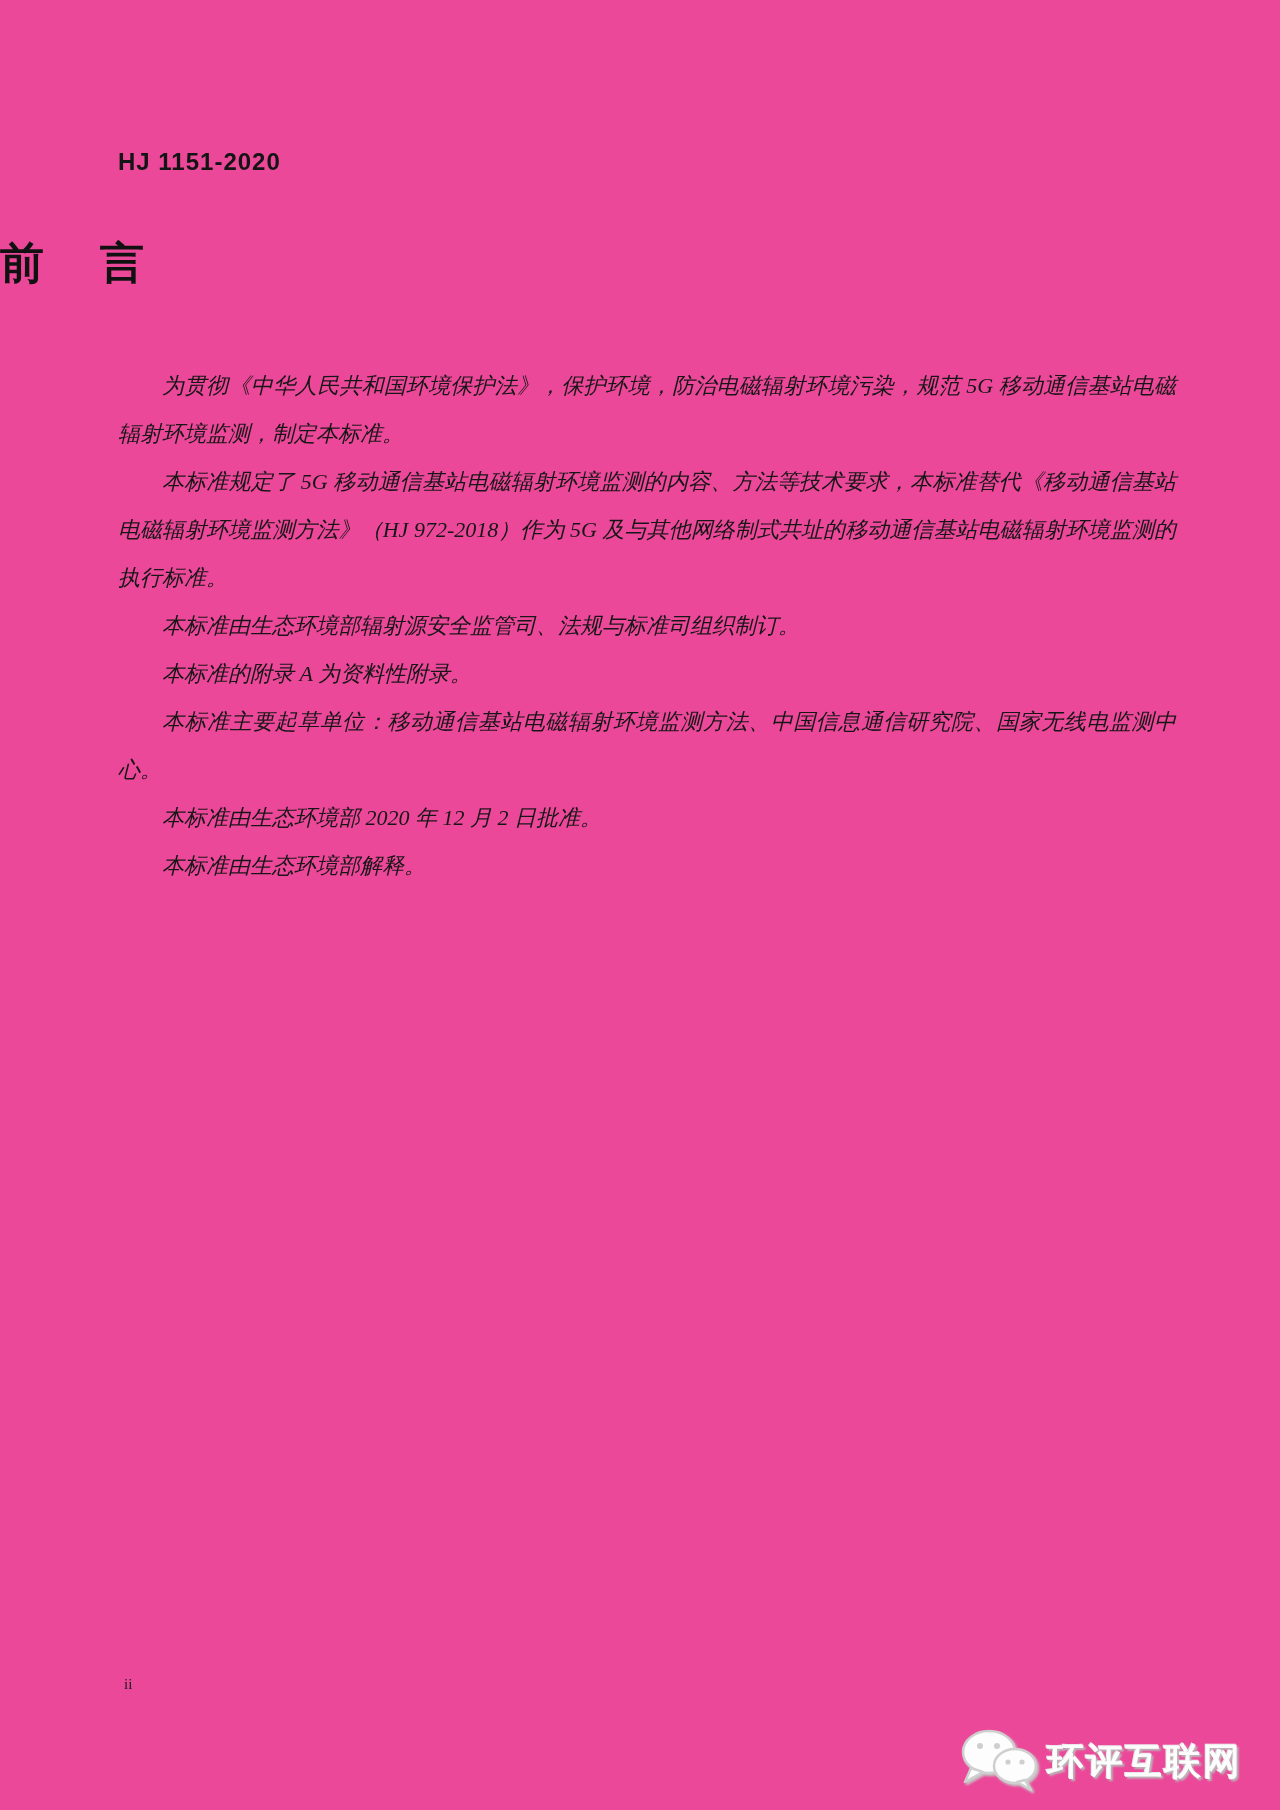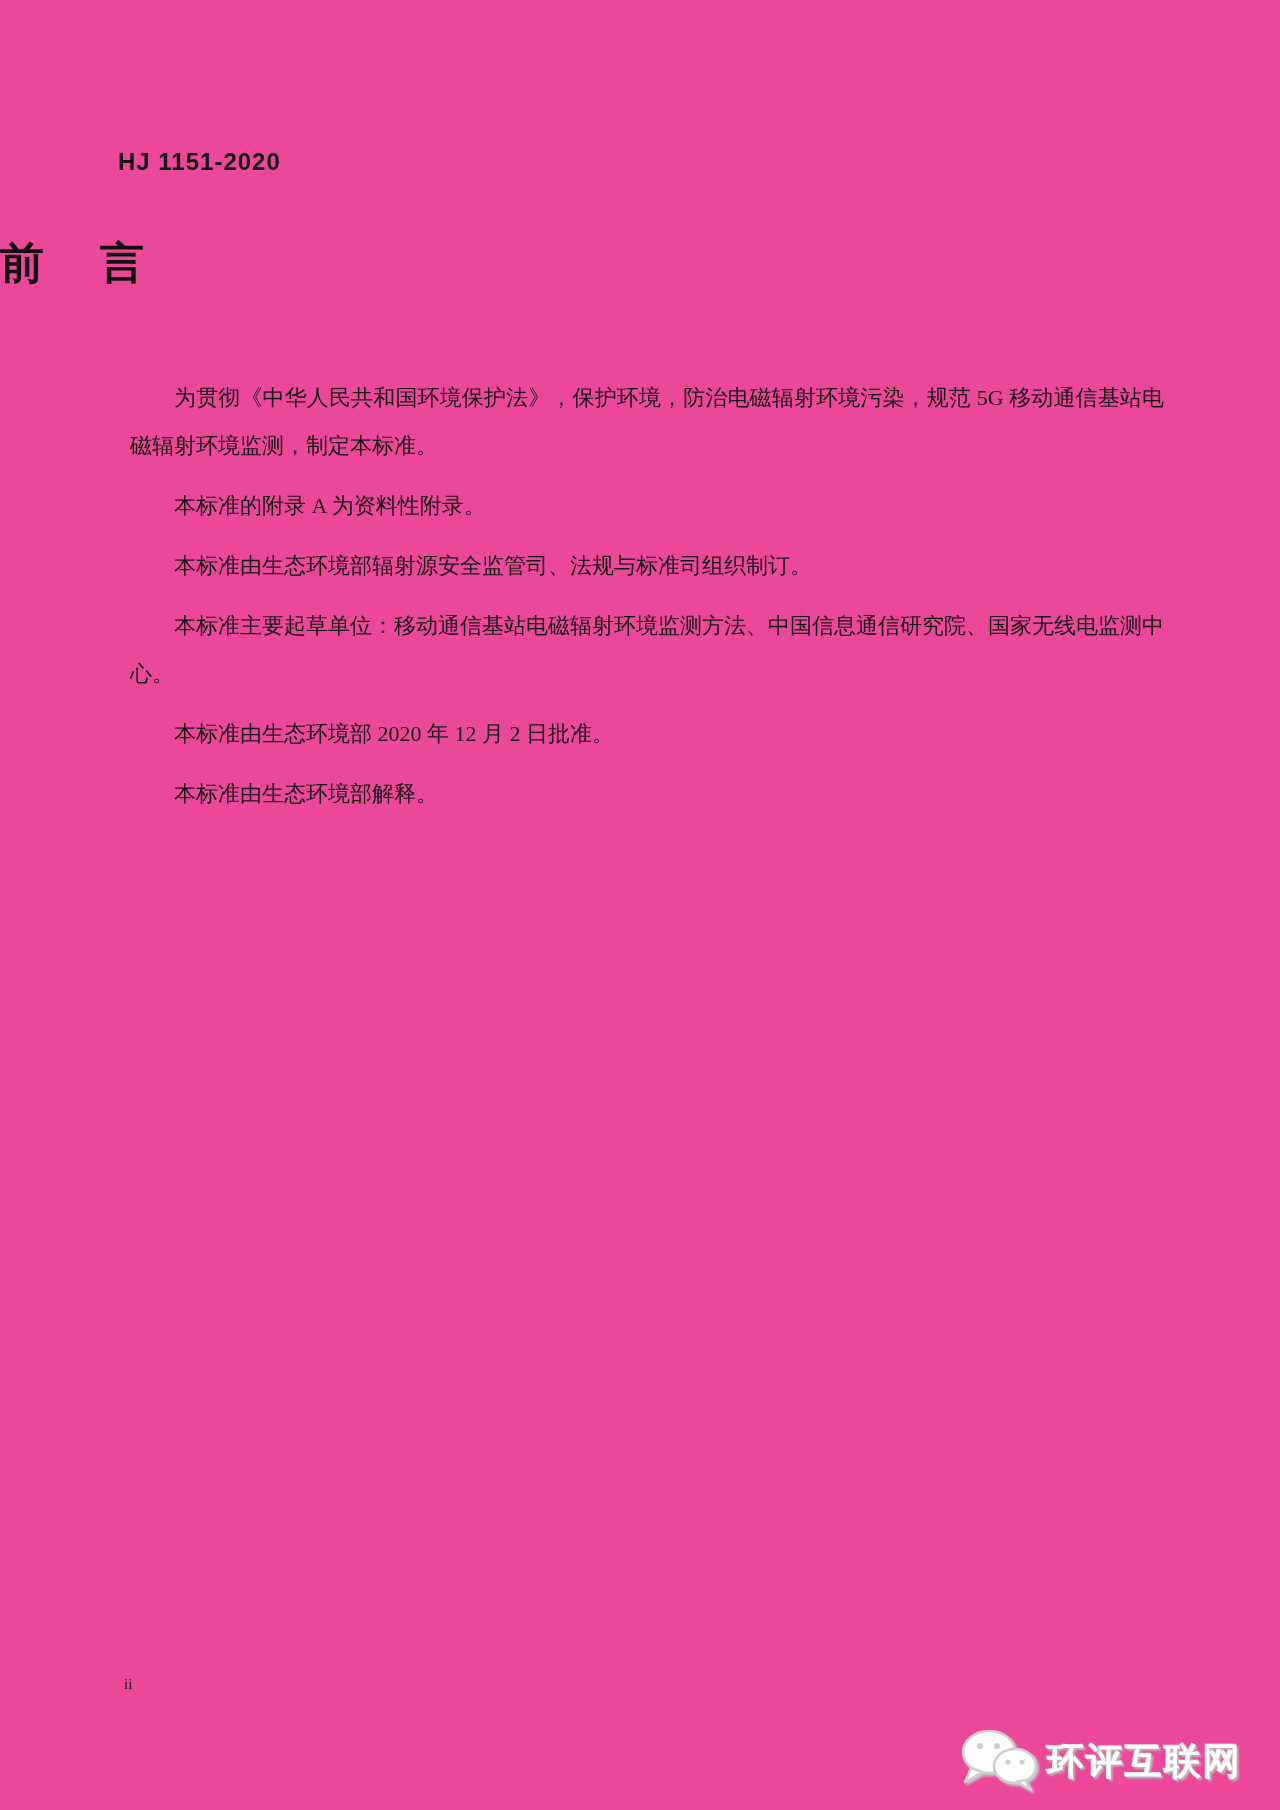--- a/index.html
+++ b/index.html
@@ -43,23 +43,24 @@
     top: 362px;
     left: 118px;
     width: 1058px;
     font-size: 22px;
     line-height: 48px;
     text-align: justify;
     text-align-last: left;
     color: #161616;
   }
   .content p {
-    margin: 12px;
+    margin: 0;
     padding: 0;
     text-indent: 2em;
+    font-style: italic;
   }
   .page-number {
     position: absolute;
     left: 124px;
     top: 1676px;
     font-size: 15px;
     color: #1a1a1a;
     font-family: "Liberation Serif", "DejaVu Serif", serif;
   }
   .watermark {
@@ -87,22 +88,23 @@
 <body>
 
 <div class="page">
 
   <div class="header-code">HJ 1151-2020</div>
 
   <div class="doc-title">前　言</div>
 
   <div class="content">
     <p>为贯彻《中华人民共和国环境保护法》，保护环境，防治电磁辐射环境污染，规范 5G 移动通信基站电磁辐射环境监测，制定本标准。</p>
+    <p>本标准规定了 5G 移动通信基站电磁辐射环境监测的内容、方法等技术要求，本标准替代《移动通信基站电磁辐射环境监测方法》（HJ 972-2018）作为 5G 及与其他网络制式共址的移动通信基站电磁辐射环境监测的执行标准。</p>
+    <p>本标准由生态环境部辐射源安全监管司、法规与标准司组织制订。</p>
     <p>本标准的附录 A 为资料性附录。</p>
-    <p>本标准由生态环境部辐射源安全监管司、法规与标准司组织制订。</p>
     <p>本标准主要起草单位：移动通信基站电磁辐射环境监测方法、中国信息通信研究院、国家无线电监测中心。</p>
     <p>本标准由生态环境部 2020 年 12 月 2 日批准。</p>
     <p>本标准由生态环境部解释。</p>
   </div>
 
   <div class="page-number">ii</div>
 
   <div class="watermark">
     <span class="wm-icon">
       <svg width="82" height="64" viewBox="0 0 82 64" xmlns="http://www.w3.org/2000/svg">

